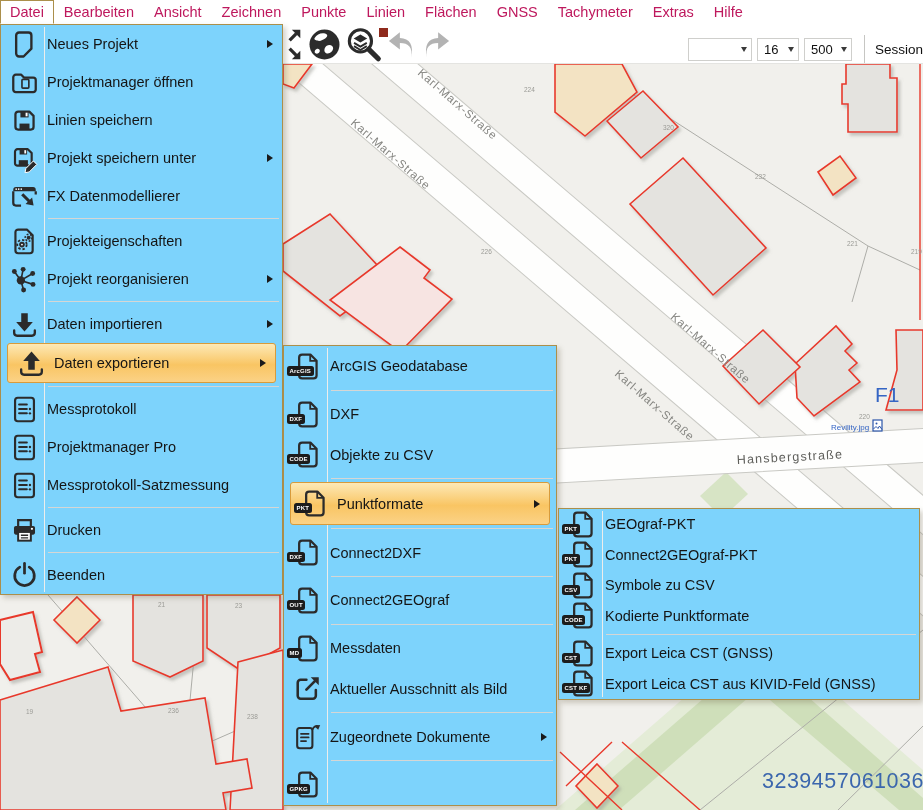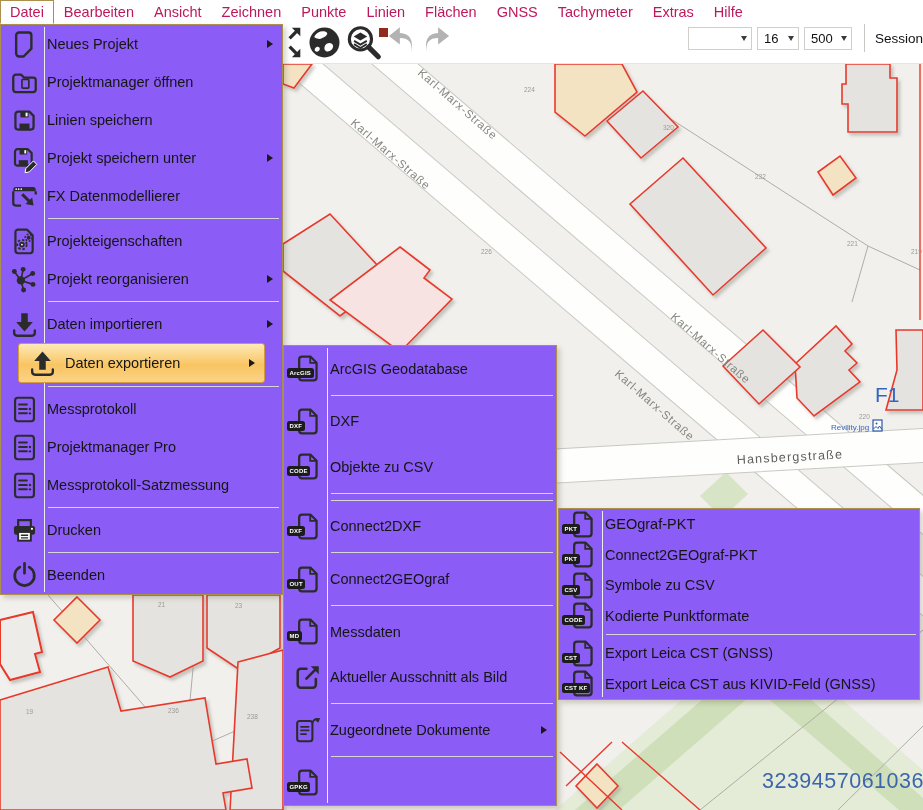--- a/index.html
+++ b/index.html
@@ -7,54 +7,54 @@
        font-family:"Liberation Sans",sans-serif;background:#f1f0ec}
 
   
   #menubar{position:absolute;top:0;left:0;width:923px;height:24px;background:#fff;
            display:flex;align-items:stretch;font-size:14.5px;z-index:30}
   .mb-item{display:flex;align-items:center;padding:0 9px;color:#be185d;border:1px solid transparent;cursor:default;white-space:nowrap}
   .mb-item.active{border-color:#ab8f4b;border-bottom-color:#fff;background:#fff}
 
   
   #toolbar{position:absolute;left:0;top:24px;width:923px;height:40px;background:#fff;
-           border-bottom:1px solid #e4e4e1;display:flex;align-items:flex-start;
+           border-bottom:1px solid #e4e4e1;display:flex;align-items:flex-end;
            box-sizing:border-box;z-index:10;overflow:hidden}
   .tbtn{width:37px;height:37px;flex:none;margin:0 1px}
   .tbtn.small{width:34px;height:34px}
   .vsep{border-left:2px dotted #b9b9b9;height:28px;margin:0 6px 0 10px;flex:none}
   .vsol{border-left:1px solid #dcdcda;height:28px;margin:0 3px;flex:none}
   .redsq{position:absolute;left:379px;top:4px;width:9px;height:9px;background:#8f2a1c}
   .cgroup{margin-left:auto;display:flex;align-items:center;gap:5px;flex:none}
   .combo{height:23px;border:1px solid #cfcfcc;background:#fff;display:flex;align-items:center;
          font-size:13px;padding:0 4px 0 6px;box-sizing:border-box;color:#111}
   .combo .arr{margin-left:auto;width:0;height:0;border-top:5px solid #3a3a3a;
               border-left:3.8px solid transparent;border-right:3.8px solid transparent}
   .session{border-left:1px solid #c6c6c3;margin-left:7px;padding-left:10px;font-size:13.5px;
            color:#111;white-space:nowrap;height:28px;display:flex;align-items:center}
 
   
-  .menu{position:absolute;background:#8b5cf6;border:1px solid #ab8f4b;
+  .menu{position:absolute;background:#7dd3fc;border:1px solid #ab8f4b;
         box-shadow:3px 3px 5px rgba(90,80,50,.25);display:flex;flex-direction:column;
         box-sizing:border-box}
   #file-menu{left:0;top:24px;width:283px;height:571px;z-index:40}
   #export-menu{left:283px;top:345px;width:274px;height:461px;z-index:41}
   #pkt-menu{left:558px;top:508px;width:362px;height:192px;z-index:42}
   .gutline{position:absolute;left:43px;top:2px;bottom:2px;width:1px;background:#ededeb}
   .mi{position:relative;flex:1;display:flex;align-items:center;min-height:0;cursor:default}
   .mi .ic{width:46px;flex:none;display:flex;justify-content:center;align-items:center;position:relative}
   .mi .ic svg{width:29px;height:29px;display:block}
   .badge{position:absolute;left:3px;top:14px;background:#1c1c1c;color:#fff;font-size:6px;
          font-weight:bold;line-height:1;padding:2px 2.5px;border-radius:2.5px;
          letter-spacing:.2px;white-space:nowrap}
   .mi .lbl{font-size:14.5px;color:#151515;flex:1;white-space:nowrap;overflow:hidden}
   .caret{width:0;height:0;border-left:6px solid #1a1a1a;border-top:4.5px solid transparent;
          border-bottom:4.5px solid transparent;margin-right:9px;flex:none}
   .mi.hl{background:linear-gradient(180deg,#fde9b6,#f9c563 55%,#fbd286);
-         border:1px solid #d89b3b;border-radius:3px;margin:0 17px}
+         border:1px solid #d89b3b;border-radius:3px;margin:0 6px}
   .msep{height:0;border-top:1px solid #d6d6d4;margin:3px 3px 3px 47px;flex:none}
 
   #map{position:absolute;left:0;top:64px;z-index:0}
 </style>
 </head>
 <body>
 
 <svg width="0" height="0" style="position:absolute" aria-hidden="true">
 <defs>
 <symbol id="i-doc" viewBox="0 0 32 32">
@@ -518,20 +518,30 @@
   <div class="mi">
       <span class="ic">
         <svg>
           <use href="#i-file"></use>
         </svg>
         <b class="badge">CODE</b>
       </span>
       <span class="lbl">Objekte zu CSV</span>
     </div>
   <div class="msep"></div>
+  <div class="mi hl">
+      <span class="ic">
+        <svg>
+          <use href="#i-file"></use>
+        </svg>
+        <b class="badge">PKT</b>
+      </span>
+      <span class="lbl">Punktformate</span>
+      <span class="caret"></span>
+    </div>
   <div class="msep"></div>
   <div class="mi">
       <span class="ic">
         <svg>
           <use href="#i-file"></use>
         </svg>
         <b class="badge">DXF</b>
       </span>
       <span class="lbl">Connect2DXF</span>
     </div>

